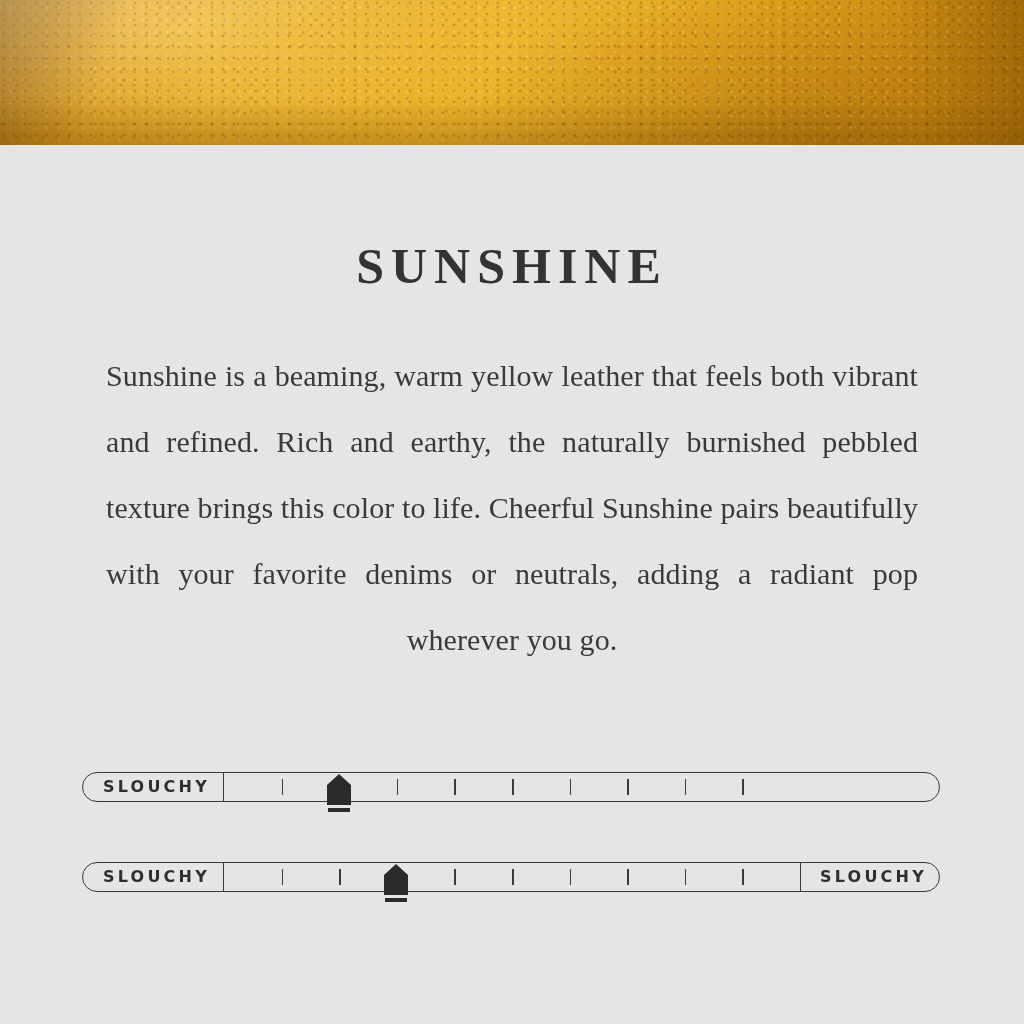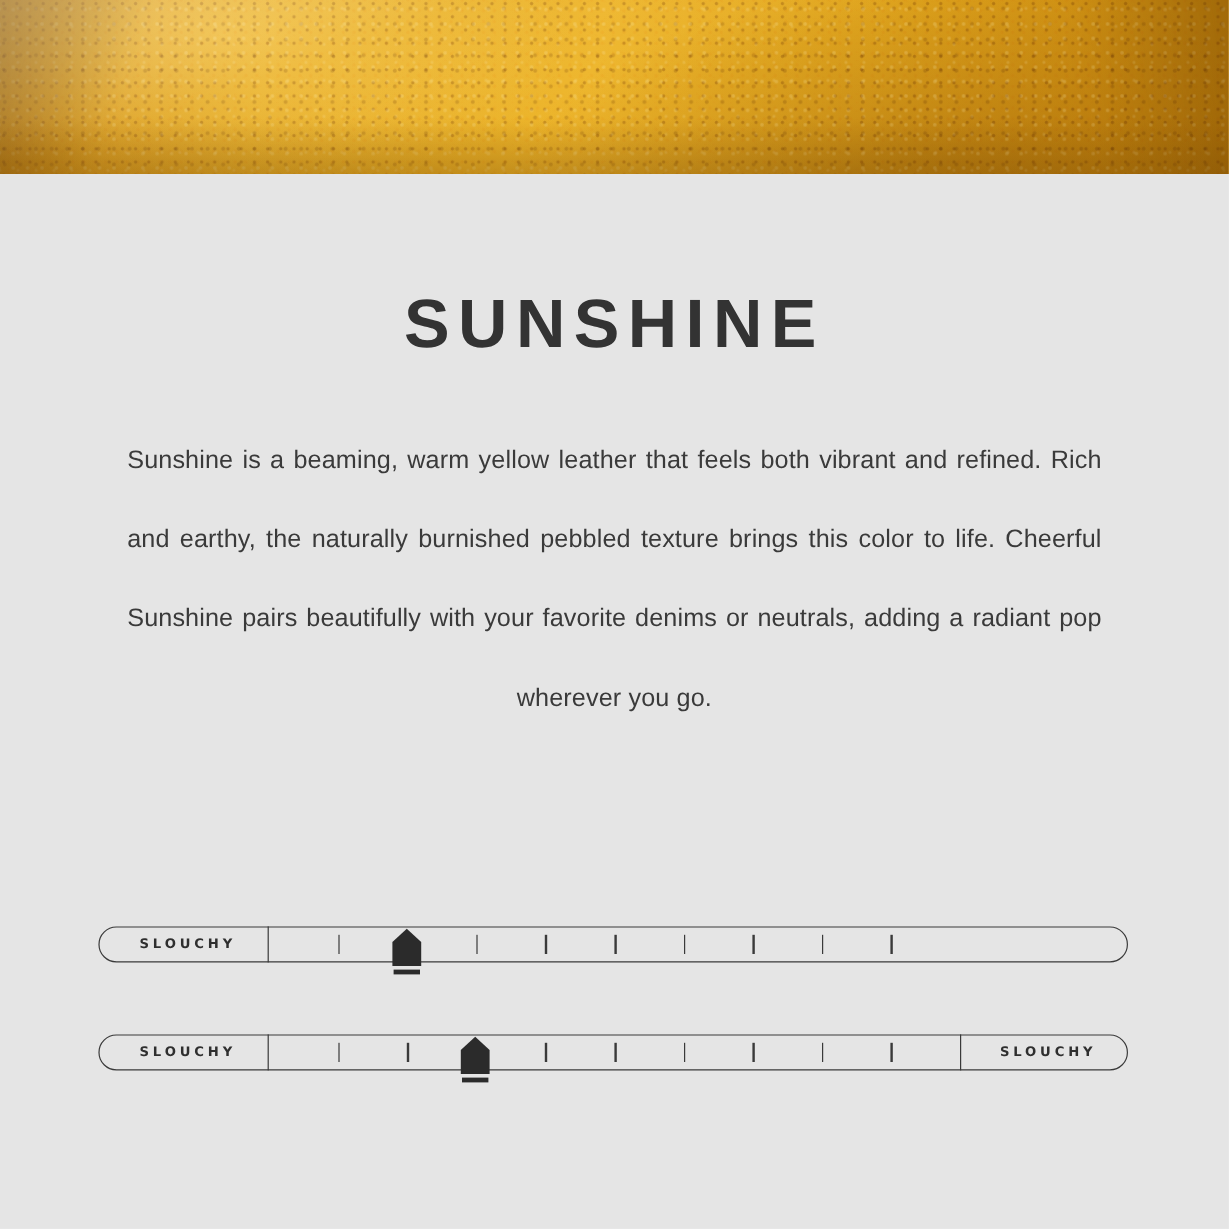--- a/index.html
+++ b/index.html
@@ -94,35 +94,35 @@
   
   .content {
     position: relative;
     padding: 0;
   }
 
   .title {
     margin: 0;
     padding-top: 92px;
     text-align: center;
-    font-family: Liberation Sans, sans-serif;
+    font-family: Liberation Serif, serif;
     font-weight: 700;
-    font-size: 57px;
+    font-size: 50px;
     letter-spacing: 7px;
     color: #333333;
   }
 
   .description {
     margin: 0 auto;
     padding-top: 48px;
     width: 812px;
     text-align: justify;
     text-align-last: center;
-    font-family: Liberation Sans, sans-serif;
-    font-size: 21px;
+    font-family: Liberation Serif, serif;
+    font-size: 30px;
     line-height: 66px;
     color: #3a3a3a;
     letter-spacing: 0.1px;
   }
 
   
   .sliders {
     position: absolute;
     left: 0;
     top: 772px;
@@ -147,21 +147,21 @@
     background: transparent;
   }
 
   .slider-label {
     position: absolute;
     top: 0;
     height: 30px;
     line-height: 30px;
     font-family: "DejaVu Sans", sans-serif;
     font-weight: 700;
-    font-size: 11px;
+    font-size: 16px;
     letter-spacing: 3.2px;
     color: #2f2f2f;
     text-align: center;
     box-sizing: border-box;
   }
   .slider-label.left {
     left: 0;
     width: 142px;
     border-right: 1.6px solid #3a3a3a;
     padding-left: 8px;

